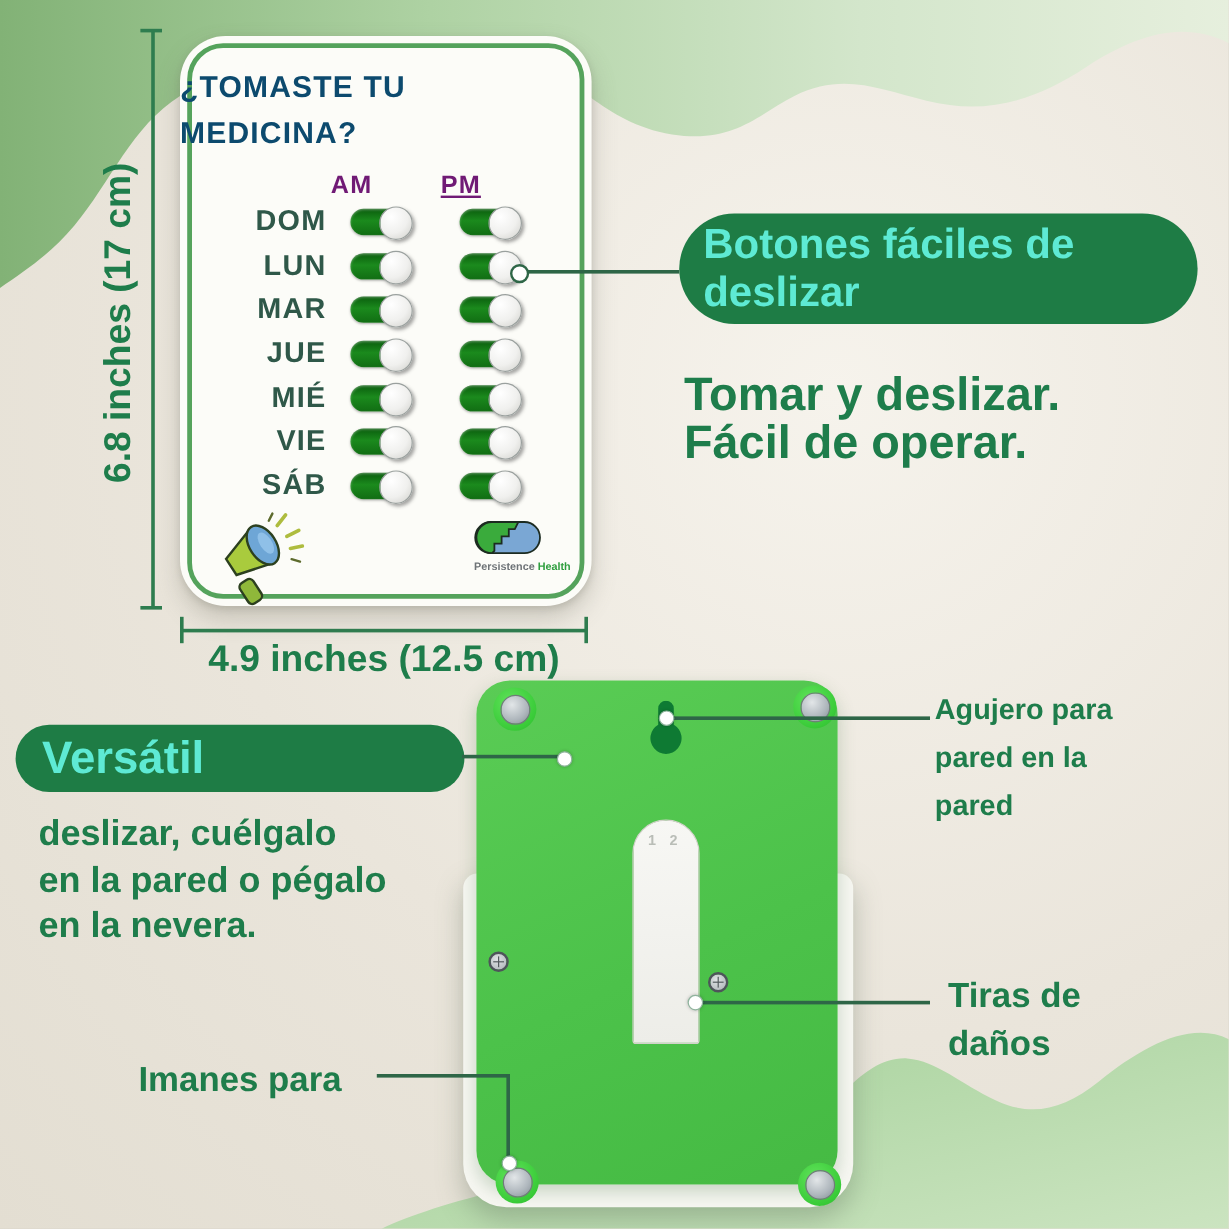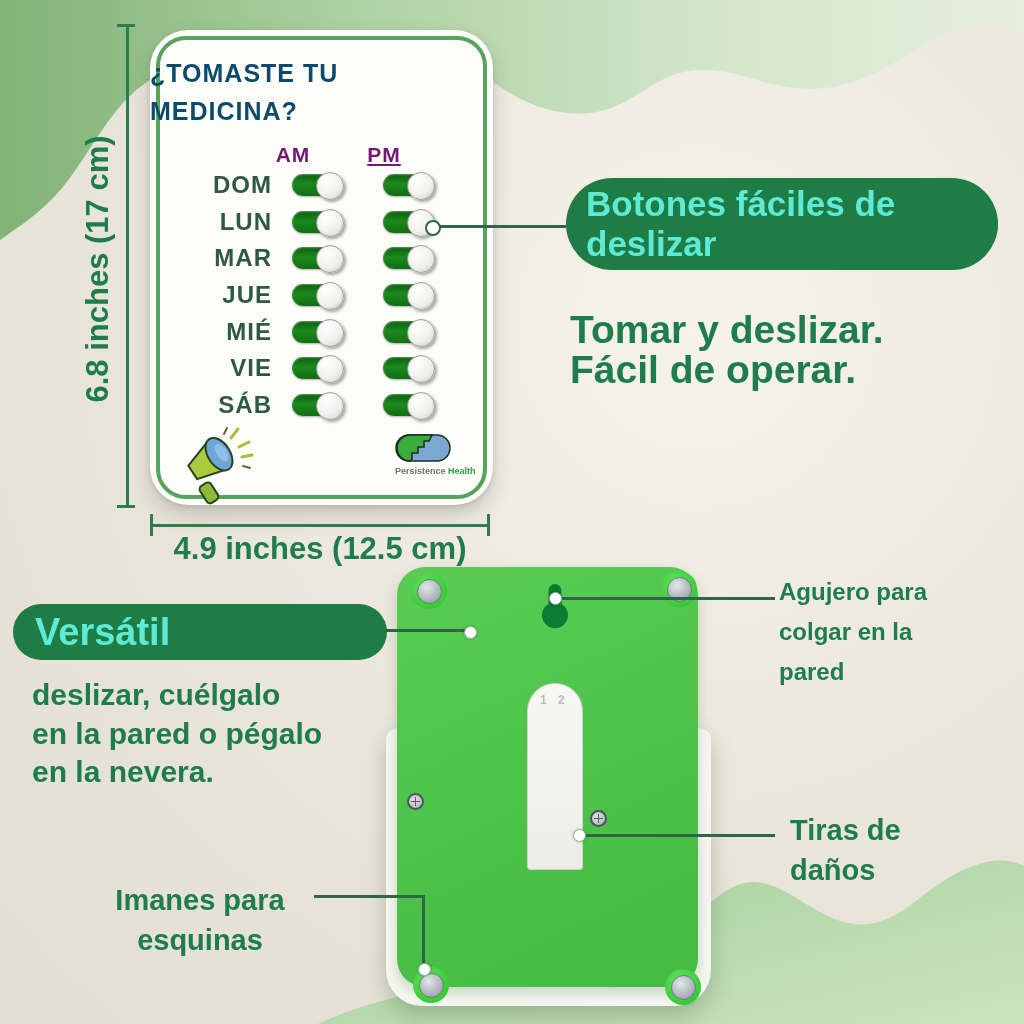--- a/index.html
+++ b/index.html
@@ -276,34 +276,33 @@
   <div class="abs versatil-body">
     <div>deslizar, cuélgalo</div>
     <div>en la pared o pégalo</div>
     <div>en la nevera.</div>
   </div>
   <div class="abs cline" style="left:385px;top:629px;width:82px;height:2.5px;"></div>
   <div class="cdot" style="left:464px;top:626px;"></div>
 
   <div class="abs hang-text">
     <div>Agujero para</div>
-    <div>colgar en la</div>
+    <div>pared en la</div>
     <div>pared</div>
   </div>
   <div class="abs cline" style="left:560px;top:597px;width:215px;height:2.5px;"></div>
   <div class="cdot" style="left:549px;top:592px;"></div>
 
   <div class="abs strips-text">
     <div>Tiras de</div>
     <div>daños</div>
   </div>
   <div class="abs cline" style="left:584px;top:834px;width:191px;height:2.5px;"></div>
   <div class="cdot" style="left:573px;top:829px;"></div>
 
   <div class="abs magnets-text">
     <div>Imanes para</div>
-    <div>esquinas</div>
   </div>
   <div class="abs cline" style="left:314px;top:895px;width:110px;height:2.5px;"></div>
   <div class="abs cline" style="left:422px;top:895px;width:2.5px;height:73px;"></div>
   <div class="cdot" style="left:418px;top:963px;"></div>
 
 </div>
 
 </body></html>

